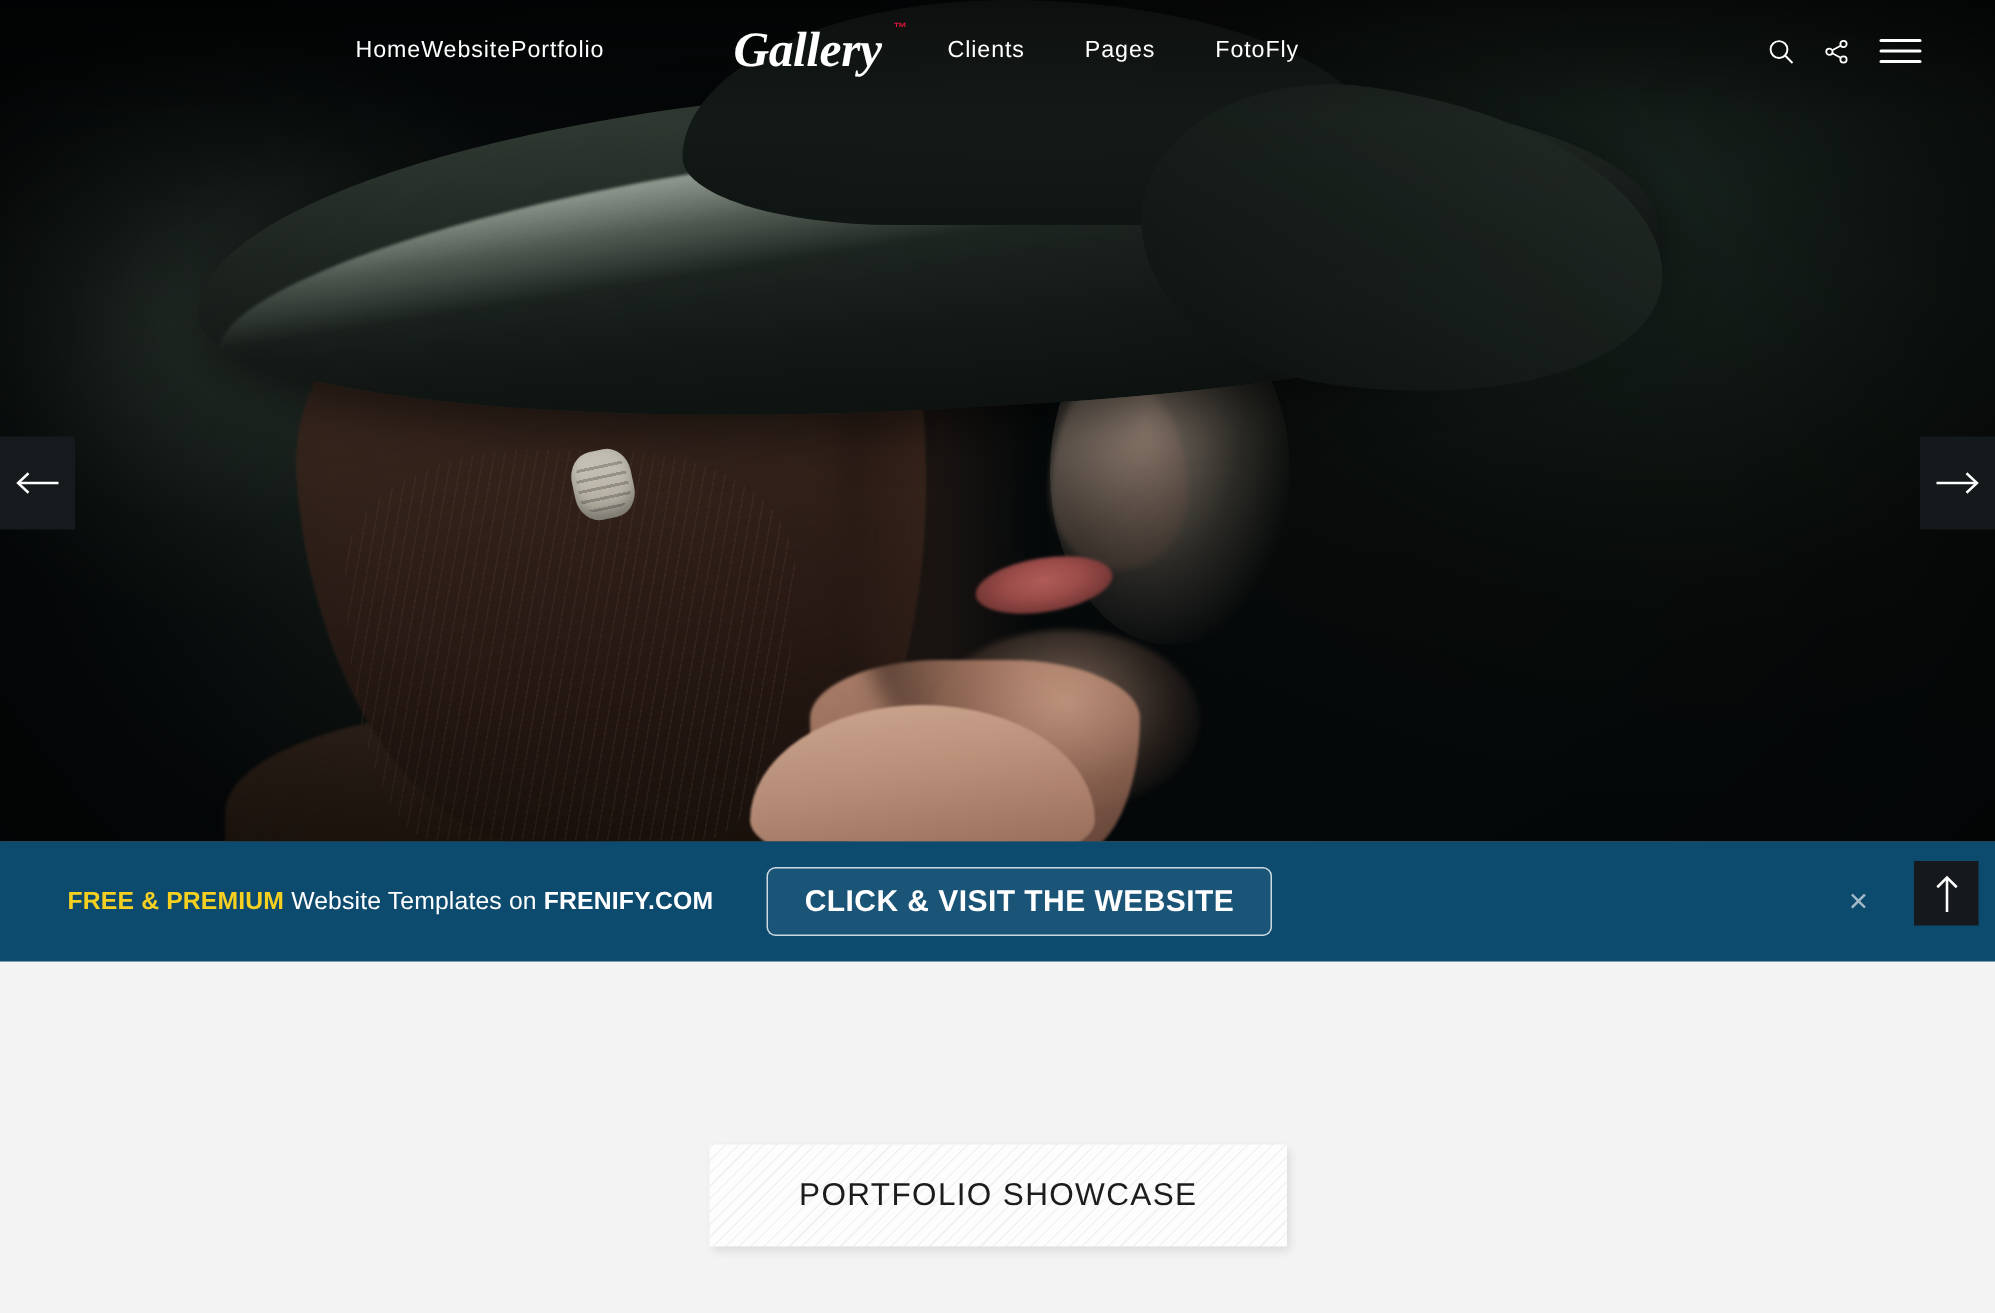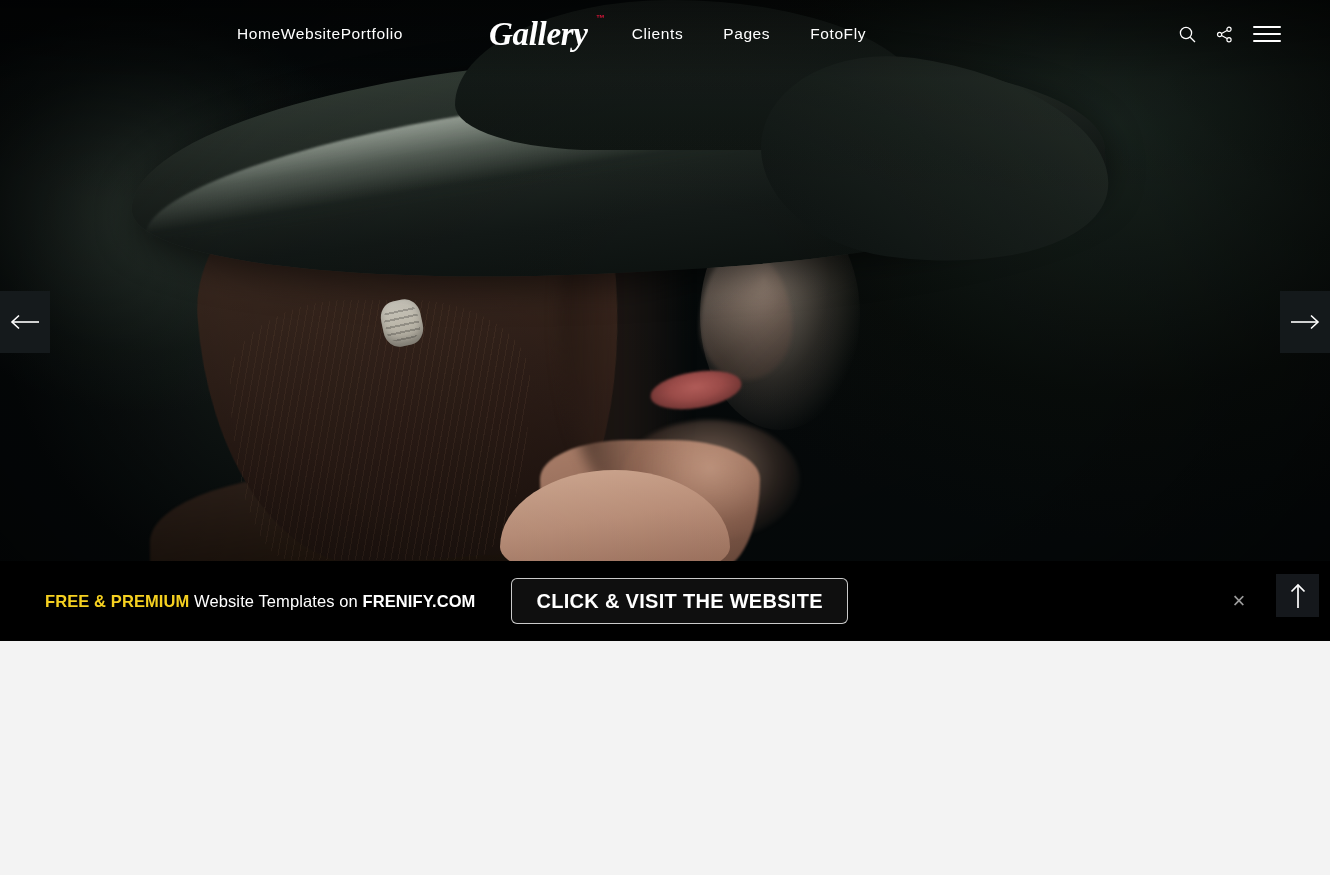--- a/index.html
+++ b/index.html
@@ -282,21 +282,21 @@
   }
   .slider-arrow.prev { left: 0; }
   .slider-arrow.next { right: 0; background:#14191b; }
 
   
   .promo {
     position: absolute;
     left: 0; top: 561px;
     width: 1330px;
     height: 80px;
-    background: #000000;
+    background: #0c4a6e;
     display: flex;
     align-items: center;
     z-index: 40;
   }
   .promo-text {
     margin-left: 45px;
     color: #ffffff;
     font-size: 16.5px;
     letter-spacing: 0.1px;
     white-space: nowrap;
@@ -474,14 +474,19 @@
     <div class="promo-spacer"></div>
   </div>
 
   <div class="scroll-top">
     <svg width="16" height="26" viewBox="0 0 16 26" fill="none">
       <path d="M8 25V2" stroke="#ffffff" stroke-width="1.7"></path>
       <path d="M1.5 8.5L8 2l6.5 6.5" stroke="#ffffff" stroke-width="1.7" fill="none"></path>
     </svg>
   </div>
 
+  <div class="content">
+    <div class="showcase-box">
+      <div class="showcase-title">PORTFOLIO SHOWCASE</div>
+    </div>
+  </div>
 
 </div>
 
 </body></html>

